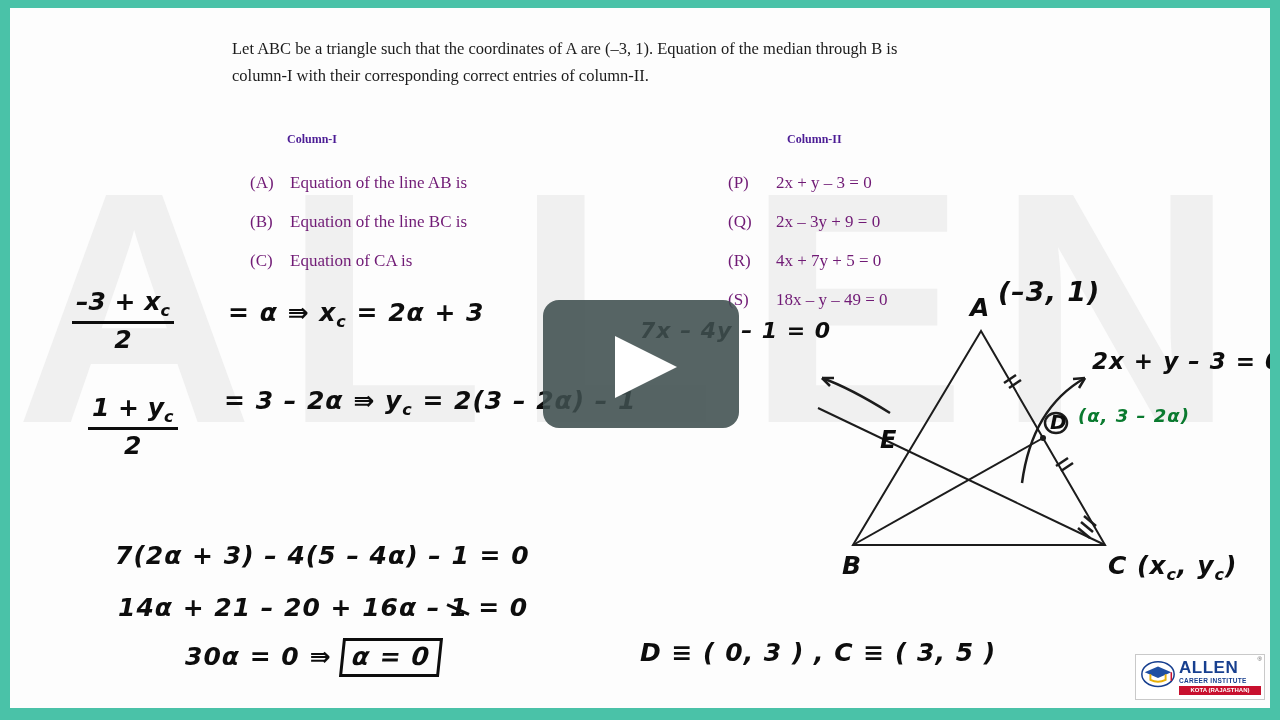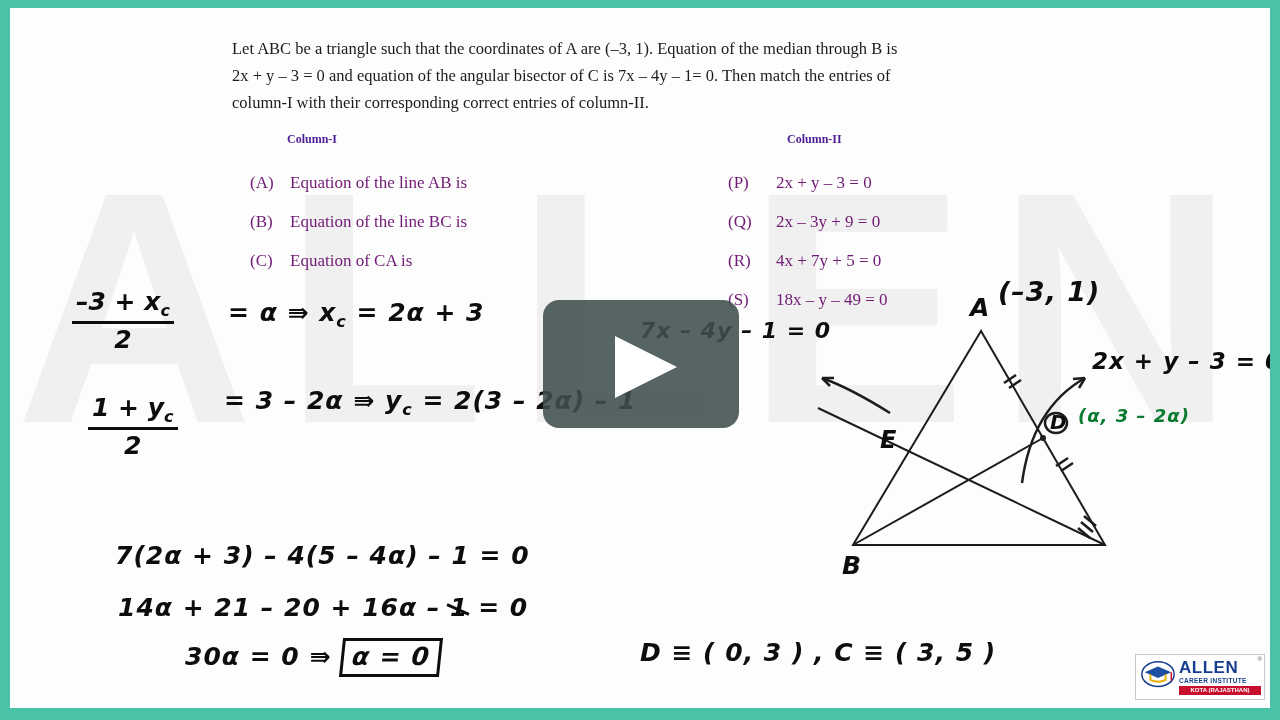--- a/index.html
+++ b/index.html
@@ -176,21 +176,20 @@
 </head>
 <body>
 
 <div id="frame">
   <div id="page">
 
     <div id="watermark">ALLEN</div>
 
     <div id="statement">
       <p>Let ABC be a triangle such that the coordinates of A are (–3, 1). Equation of the median through B is</p>
-      <p>2x + y – 3 = 0 and equation of the angular bisector of C is 7x – 4y – 1= 0. Then match the entries of</p>
       <p>column-I with their corresponding correct entries of column-II.</p>
     </div>
 
     <div class="col-head" id="col1-head">Column-I</div>
     <div class="col-head" id="col2-head">Column-II</div>
 
     <div class="row col1row" style="top:165px">
       <span class="tag">(A)</span><span>Equation of the line AB is</span>
     </div>
     <div class="row col1row" style="top:204px">
@@ -283,20 +282,23 @@
     </svg>
 
     <div class="hw" style="left:960px; top:285px; font-size:25px;">A</div>
     <div class="hw" style="left:832px; top:543px; font-size:25px;">B</div>
     <div class="hw" style="left:870px; top:418px; font-size:24px;">E</div>
     <div class="hw" style="left:1040px; top:402px; font-size:20px;">D</div>
 
     <div class="hw" style="left:988px; top:268px; font-size:27px;">(–3, 1)</div>
     <div class="hw" style="left:1082px; top:340px; font-size:23px;">2x + y – 3 = 0</div>
     <div class="hw green" style="left:1068px; top:397px; font-size:18px;">(α, 3 – 2α)</div>
+    <div class="hw" style="left:1098px; top:543px; font-size:25px;">
+      <span>C (x</span><sub style="font-size:16px">c</sub><span>, y</span><sub style="font-size:16px">c</sub><span>)</span>
+    </div>
 
     <div id="play-overlay">
       <div id="play-triangle"></div>
     </div>
 
     <div id="logo">
       <div id="logo-mark">
         <svg viewBox="0 0 40 40" width="38" height="38">
           <ellipse cx="20" cy="17" rx="17" ry="13" fill="none" stroke="#173f8f" stroke-width="1.6"></ellipse>
           <path d="M 6 15 L 20 9 L 34 15 L 20 21 Z" fill="#1f4fa3"></path>

